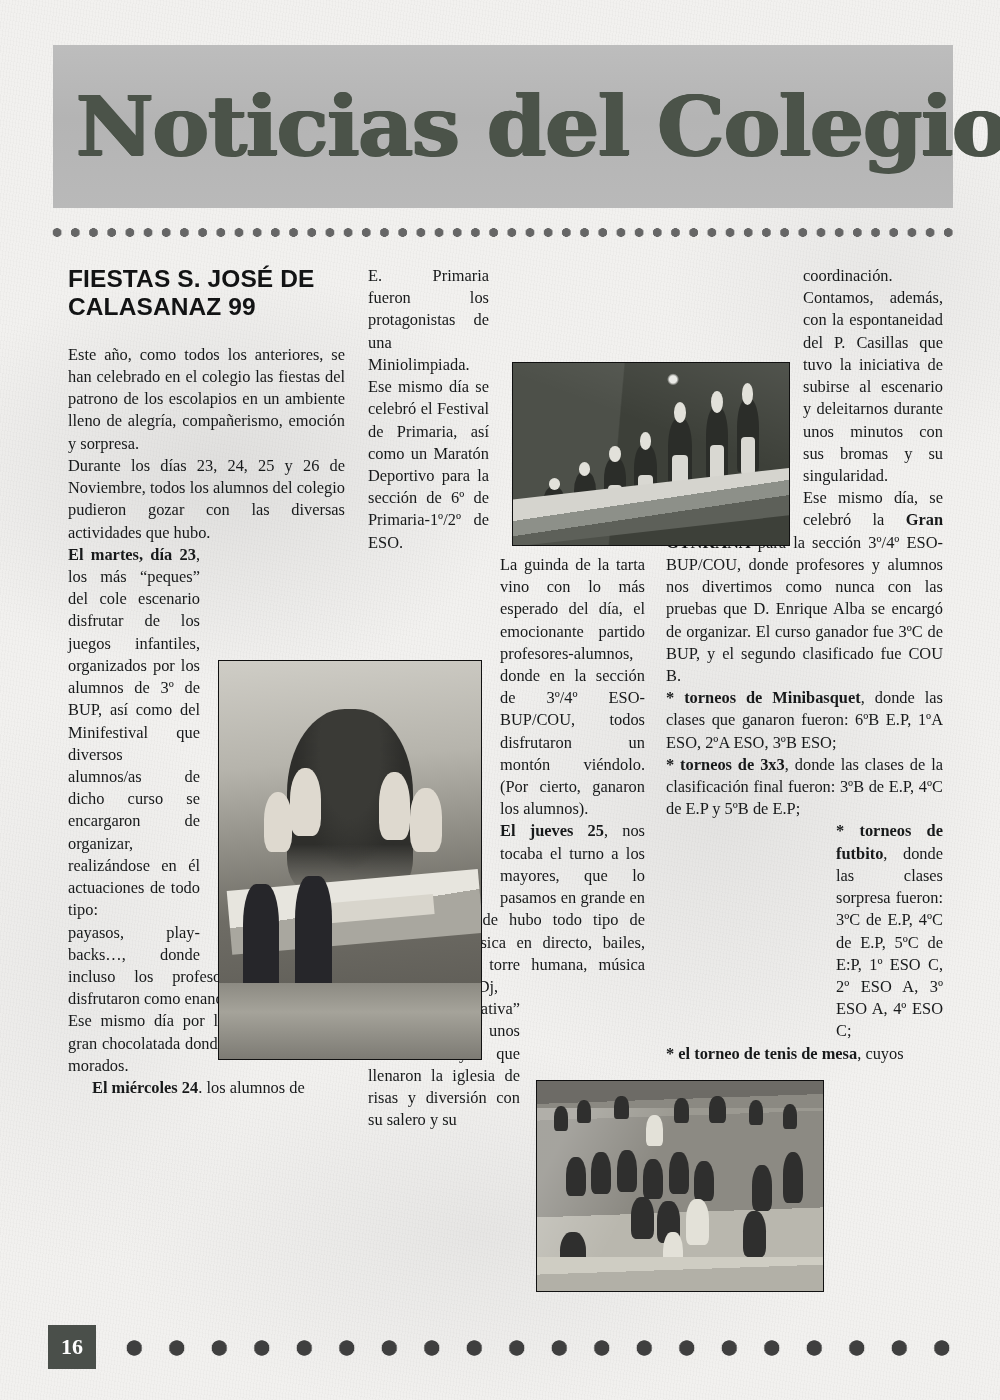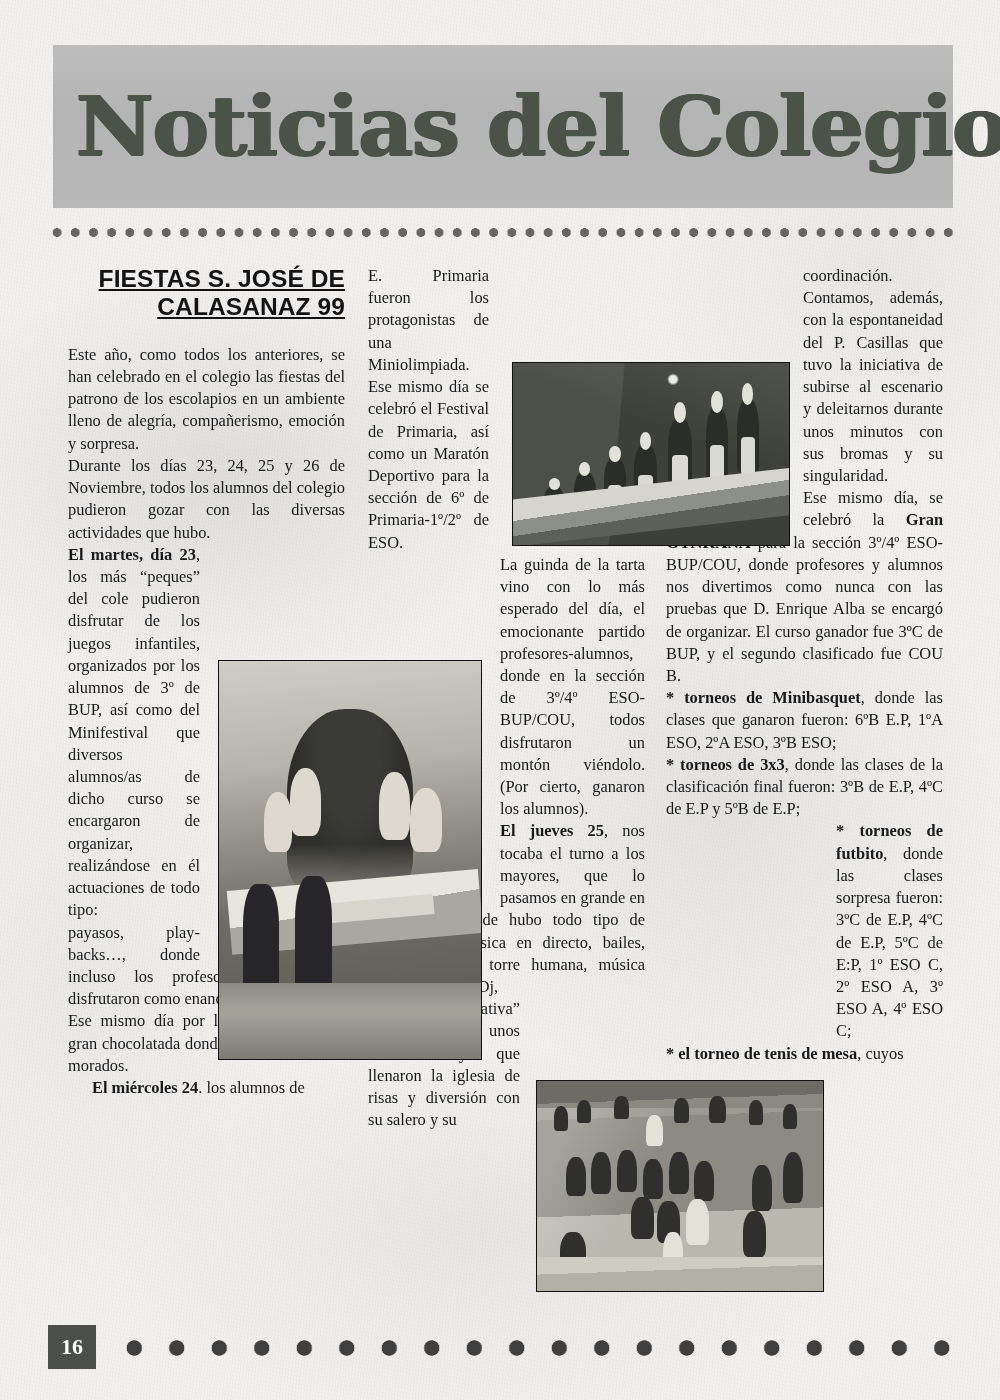--- a/index.html
+++ b/index.html
@@ -87,22 +87,21 @@
   .col3{left:666px;width:277px;}
 
   .heading{
     font-family:"Liberation Sans", sans-serif;
     font-weight:bold;
     font-size:24.5px;
     line-height:1.16;
     letter-spacing:.1px;
     color:#121314;
     margin:0 0 22px 0;
-    text-align:right;
-    text-decoration:underline;
+    text-align:left;
   }
   p{margin:0;text-align:justify;}
   b,strong{font-weight:bold;}
   .lastline{text-align:left;margin-left:24px;}
 
   
   .float-r{float:right;}
   .float-l{float:left;}
 
   
@@ -264,21 +263,21 @@
   </div>
 
   <div class="col col1">
     <div class="heading">FIESTAS S. JOSÉ DE CALASANAZ 99</div>
 
     <p>Este año, como todos los anteriores, se han celebrado en el colegio las fiestas del patrono de los escolapios en un ambiente lleno de alegría, compañerismo, emoción y sorpresa.</p>
     <p>Durante los días 23, 24, 25 y 26 de Noviembre, todos los alumnos del colegio pudieron gozar con las diversas actividades que hubo.</p>
 
     <div class="spacer float-r" style="width:135px;height:400px;margin:2px 0 0 10px;"></div>
 
-    <p><b>El martes, día 23</b><span>, los más “peques” del cole pudieron disfrutar de los juegos infantiles, organizados por los alumnos de 3º de BUP, así como del Minifestival que diversos alumnos/as de dicho curso se encargaron de organizar, realizándose en él actuaciones de todo tipo:</span></p>
+    <p><b>El martes, día 23</b><span>, los más “peques” del cole escenario disfrutar de los juegos infantiles, organizados por los alumnos de 3º de BUP, así como del Minifestival que diversos alumnos/as de dicho curso se encargaron de organizar, realizándose en él actuaciones de todo tipo:</span></p>
     <p>payasos, play-backs…, donde incluso los profesores de infantil, disfrutaron como enanos.</p>
     <p>Ese mismo día por la tarde, hubo una gran chocolatada donde todos se pusieron morados.</p>
     <p class="lastline"><b>El miércoles 24</b><span>. los alumnos de</span></p>
   </div>
 
   <div class="col col2">
 
     <div class="spacer float-r" style="width:148px;height:195px;margin:56px 0 0 8px;"></div>
 
     <p>E. Primaria fueron los protagonistas de una Miniolimpiada. Ese mismo día se celebró el Festival de Primaria, así como un Maratón Deportivo para la sección de 6º de Primaria-1º/2º de ESO.</p>

